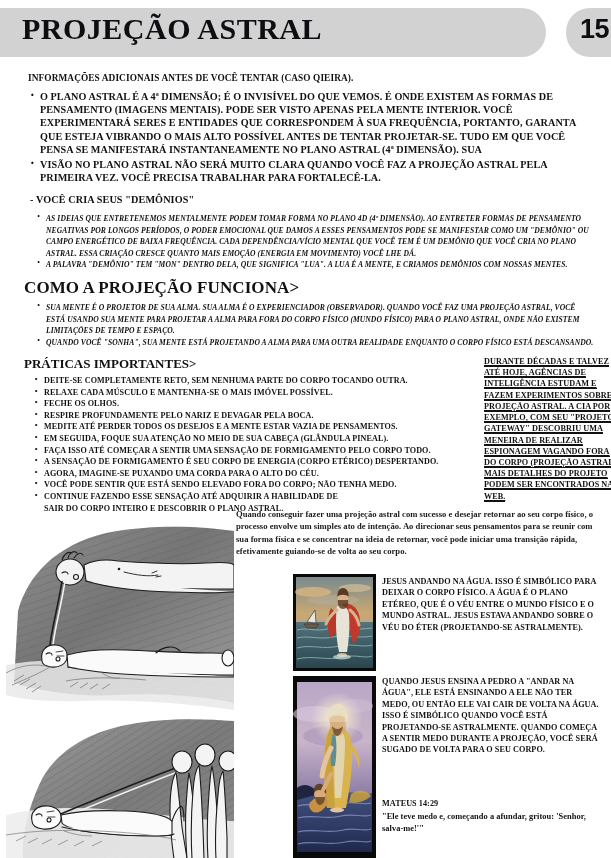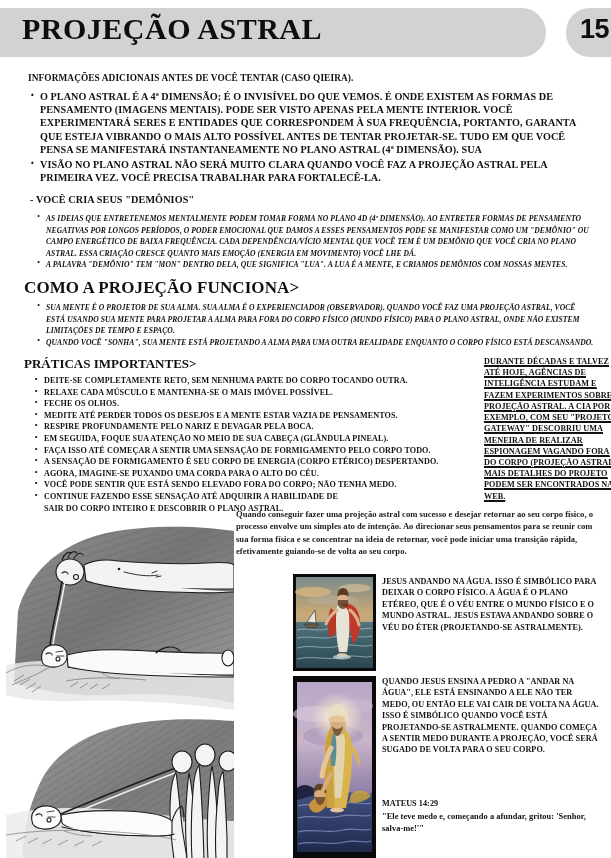--- a/index.html
+++ b/index.html
@@ -278,22 +278,22 @@
     <li>SUA MENTE É O PROJETOR DE SUA ALMA. SUA ALMA É O EXPERIENCIADOR (OBSERVADOR). QUANDO VOCÊ FAZ UMA PROJEÇÃO ASTRAL, VOCÊ ESTÁ USANDO SUA MENTE PARA PROJETAR A ALMA PARA FORA DO CORPO FÍSICO (MUNDO FÍSICO) PARA O PLANO ASTRAL, ONDE NÃO EXISTEM LIMITAÇÕES DE TEMPO E ESPAÇO.</li>
     <li>QUANDO VOCÊ "SONHA", SUA MENTE ESTÁ PROJETANDO A ALMA PARA UMA OUTRA REALIDADE ENQUANTO O CORPO FÍSICO ESTÁ DESCANSANDO.</li>
   </ul>
 
   <div class="practices-wrap">
     <div class="practices-head">PRÁTICAS IMPORTANTES&gt;</div>
     <ul class="ul-pr">
       <li>DEITE-SE COMPLETAMENTE RETO, SEM NENHUMA PARTE DO CORPO TOCANDO OUTRA.</li>
       <li>RELAXE CADA MÚSCULO E MANTENHA-SE O MAIS IMÓVEL POSSÍVEL.</li>
       <li>FECHE OS OLHOS.</li>
+      <li>RESPIRE PROFUNDAMENTE PELO NARIZ E DEVAGAR PELA BOCA.</li>
       <li>MEDITE ATÉ PERDER TODOS OS DESEJOS E A MENTE ESTAR VAZIA DE PENSAMENTOS.</li>
-      <li>RESPIRE PROFUNDAMENTE PELO NARIZ E DEVAGAR PELA BOCA.</li>
       <li>EM SEGUIDA, FOQUE SUA ATENÇÃO NO MEIO DE SUA CABEÇA (GLÂNDULA PINEAL).</li>
       <li>FAÇA ISSO ATÉ COMEÇAR A SENTIR UMA SENSAÇÃO DE FORMIGAMENTO PELO CORPO TODO.</li>
       <li>A SENSAÇÃO DE FORMIGAMENTO É SEU CORPO DE ENERGIA (CORPO ETÉRICO) DESPERTANDO.</li>
       <li>AGORA, IMAGINE-SE PUXANDO UMA CORDA PARA O ALTO DO CÉU.</li>
       <li>VOCÊ PODE SENTIR QUE ESTÁ SENDO ELEVADO FORA DO CORPO; NÃO TENHA MEDO.</li>
       <li style="width:305px;">CONTINUE FAZENDO ESSE SENSAÇÃO ATÉ ADQUIRIR A HABILIDADE DE SAIR DO CORPO INTEIRO E DESCOBRIR O PLANO ASTRAL.</li>
     </ul>
 
     <div class="sidenote">
       <span>DURANTE DÉCADAS E TALVEZ ATÉ HOJE, AGÊNCIAS DE INTELIGÊNCIA ESTUDAM E FAZEM EXPERIMENTOS SOBRE PROJEÇÃO ASTRAL. A CIA POR EXEMPLO, COM SEU "PROJETO GATEWAY" DESCOBRIU UMA MENEIRA DE REALIZAR ESPIONAGEM VAGANDO FORA DO CORPO (PROJEÇÃO ASTRAL) MAIS DETALHES DO PROJETO PODEM SER ENCONTRADOS NA WEB.</span>

